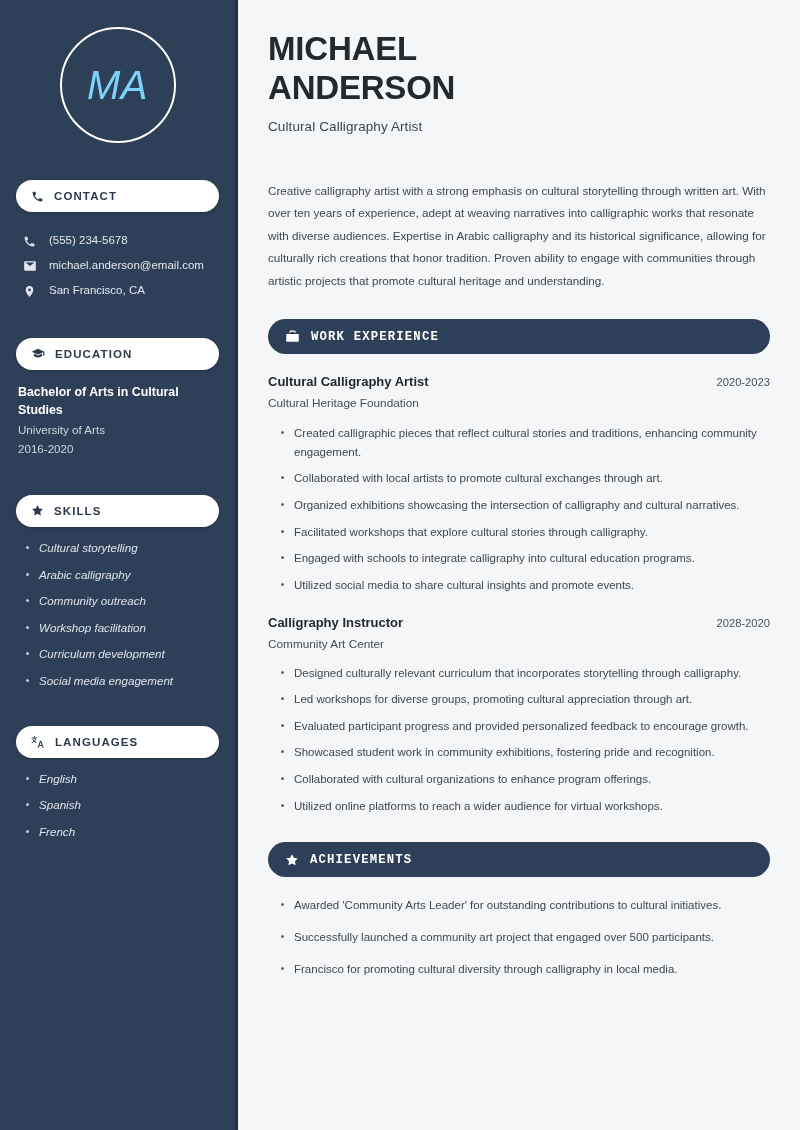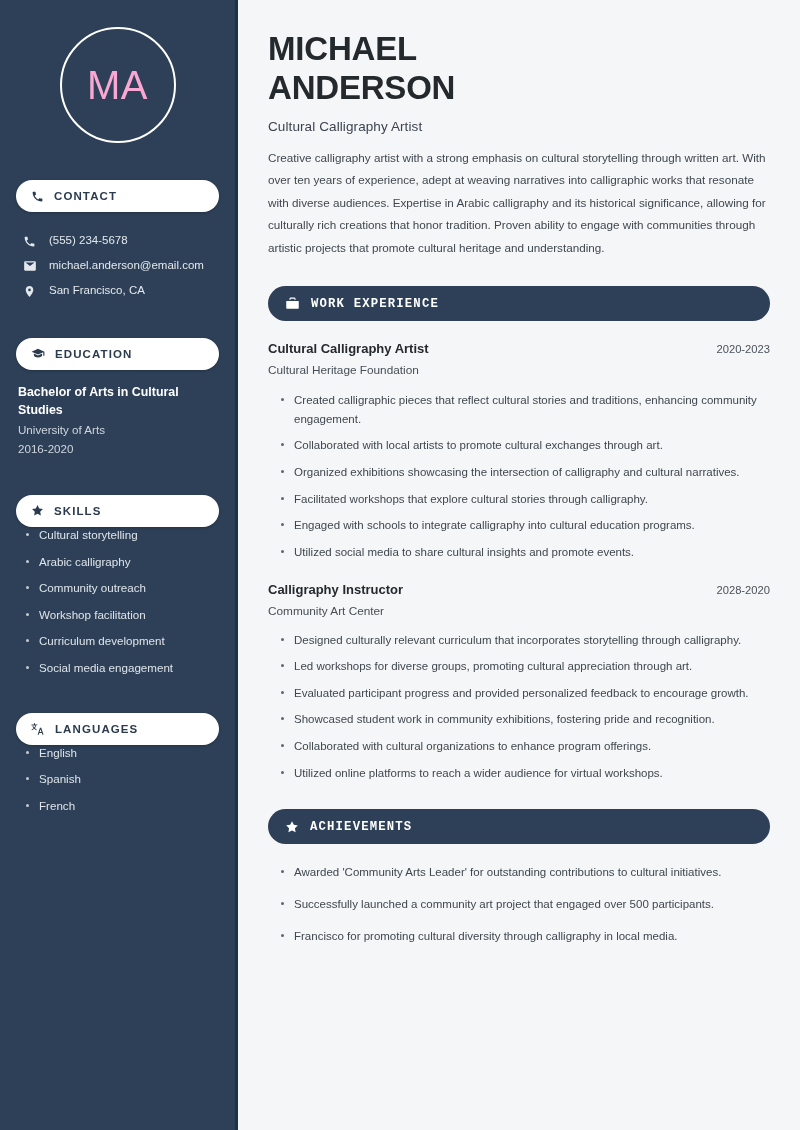--- a/index.html
+++ b/index.html
@@ -40,25 +40,26 @@
   .avatar {
     width: 116px;
     height: 116px;
     border-radius: 50%;
     border: 2px solid #ffffff;
     display: flex;
     align-items: center;
     justify-content: center;
   }
   .avatar-initials {
-    color: #f9a8d4;
+    color: #7dd3fc;
     font-size: 40px;
     font-weight: 400;
     letter-spacing: 0.5px;
     line-height: 1;
+    font-style: italic;
   }
 
   
   .pill {
     margin-top: 37px;
     height: 32px;
     background: #ffffff;
     border-radius: 16px;
     display: flex;
     align-items: center;
@@ -104,21 +105,21 @@
     line-height: 1.45;
   }
   .edu-school, .edu-years {
     color: #cfd6de;
     font-size: 11.6px;
     line-height: 1.55;
     margin-top: 1px;
   }
 
   
-  .side-list { padding-left: 10px; list-style: none; }
+  .side-list { margin-top: 13px; padding-left: 10px; list-style: none; font-style: italic; }
   .side-list li {
     position: relative;
     color: #dfe4ea;
     font-size: 11.6px;
     line-height: 1.35;
     padding-left: 13px;
     margin-bottom: 11px;
   }
   .side-list li::before {
     content: "";
@@ -144,21 +145,21 @@
     line-height: 1.18;
     letter-spacing: -0.2px;
   }
   .job-title {
     color: #3b4450;
     font-size: 13.5px;
     margin-top: 11px;
     letter-spacing: 0.1px;
   }
   .summary {
-    margin-top: 13px;
+    margin-top: 46px;
     color: #3f474f;
     font-size: 11.7px;
     line-height: 1.92;
     text-align: left;
   }
 
   
   .banner {
     margin-top: 27px;
     height: 35px;

